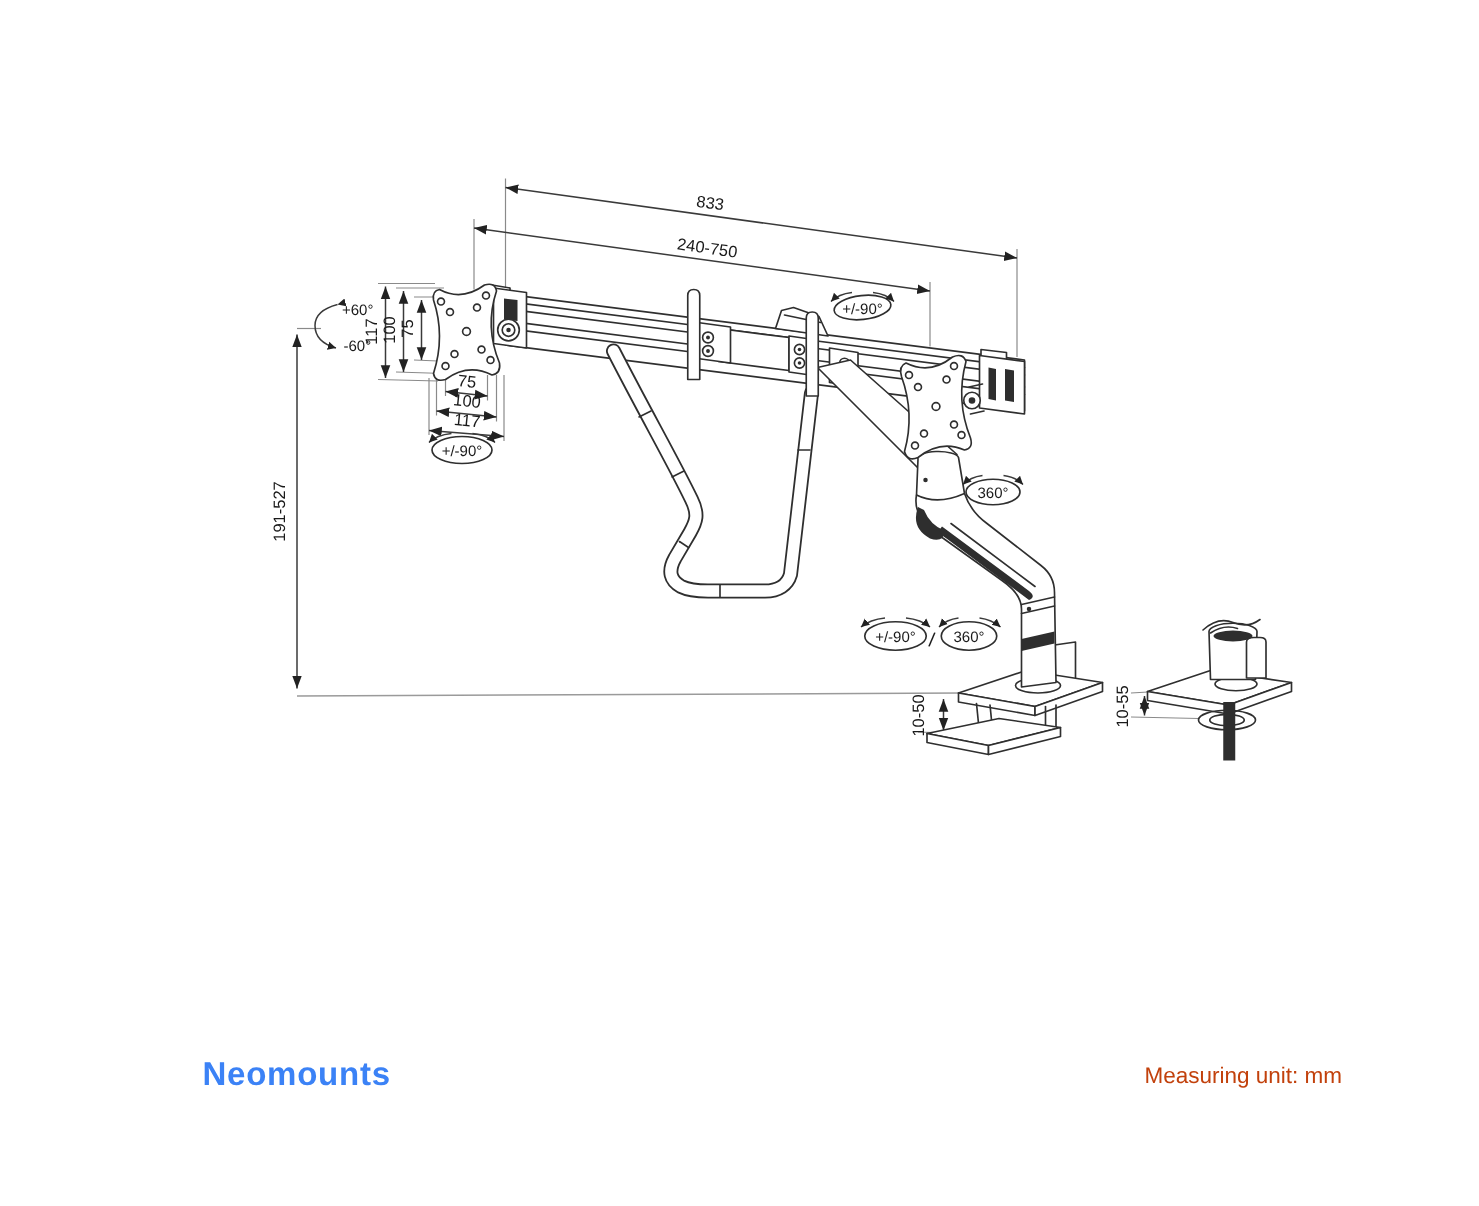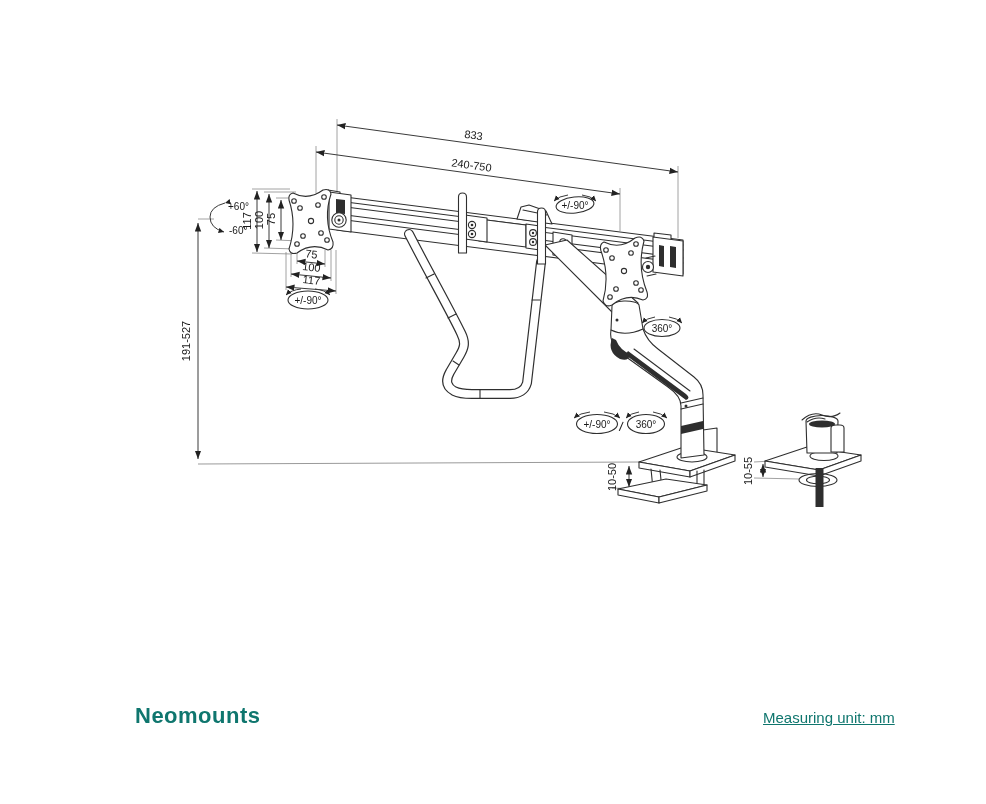--- a/index.html
+++ b/index.html
@@ -12,22 +12,22 @@
   .sep{font-size:13px;fill:#1a1a1a;}
   .hw{stroke:#2f2f2f;stroke-width:1.1;fill:none;stroke-linejoin:round;stroke-linecap:round;}
   .hwf{stroke:#2f2f2f;stroke-width:1.1;fill:#ffffff;stroke-linejoin:round;}
   .dk{fill:#2e2e2e;stroke:none;}
   .dl{stroke:#3a3a3a;stroke-width:1;fill:none;}
   .xl{stroke:#8a8a8a;stroke-width:0.8;fill:none;}
   .desk{stroke:#9a9a9a;stroke-width:1;fill:none;}
   .ribbon-o{stroke:#2f2f2f;stroke-width:10;fill:none;stroke-linejoin:round;stroke-linecap:round;}
   .ribbon-i{stroke:#ffffff;stroke-width:7.6;fill:none;stroke-linejoin:round;stroke-linecap:round;}
   .logo{position:absolute;left:135px;top:703px;font-size:22px;font-weight:600;
-        color:#0f766e;letter-spacing:.5px;}
-  .unit{position:absolute;left:763px;top:709px;font-size:15px;color:#0f766e;text-decoration:underline;}
+        color:#3b82f6;letter-spacing:.5px;}
+  .unit{position:absolute;left:763px;top:709px;font-size:15px;color:#c2410c;}
 </style>
 </head>
 <body>
 
 <div class="canvas">
 <svg width="986" height="804" viewBox="0 0 986 804">
   <defs>
     <marker id="mA" orient="auto-start-reverse" markerWidth="10" markerHeight="8" refX="8.5" refY="3.5" markerUnits="userSpaceOnUse">
       <path d="M0,0.3 L8.5,3.5 L0,6.7 Z" fill="#222"></path>
     </marker>

